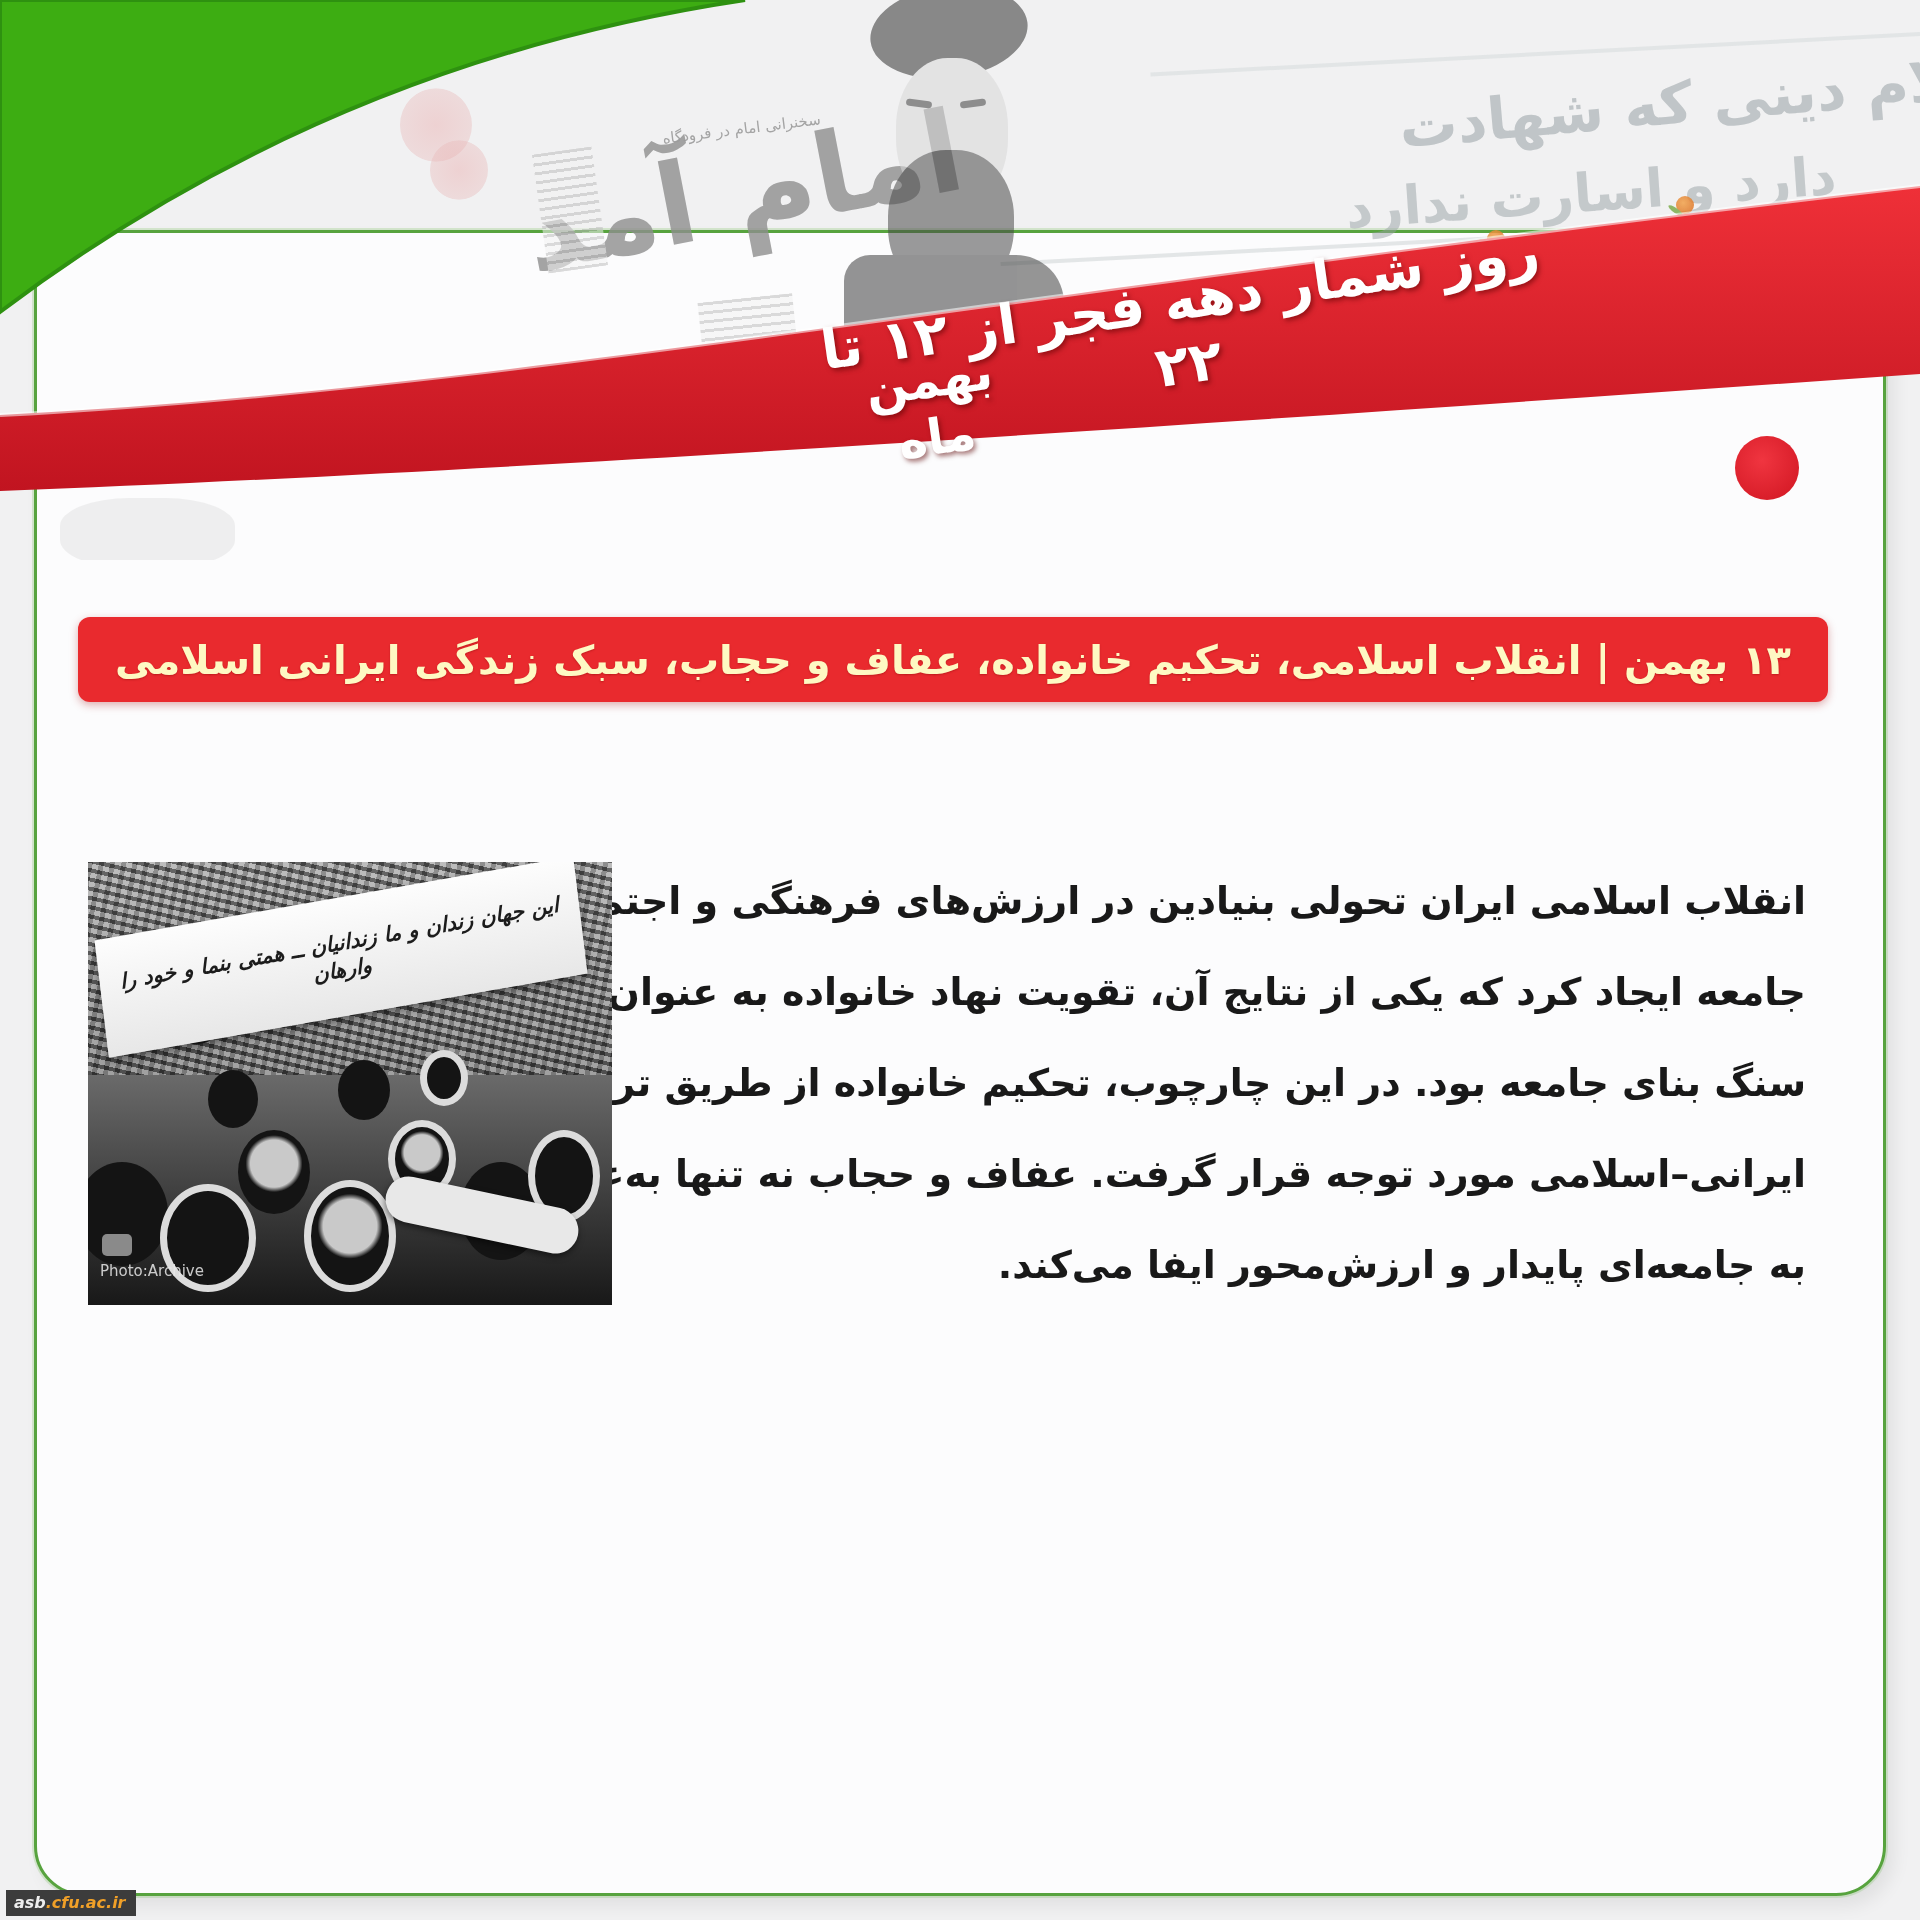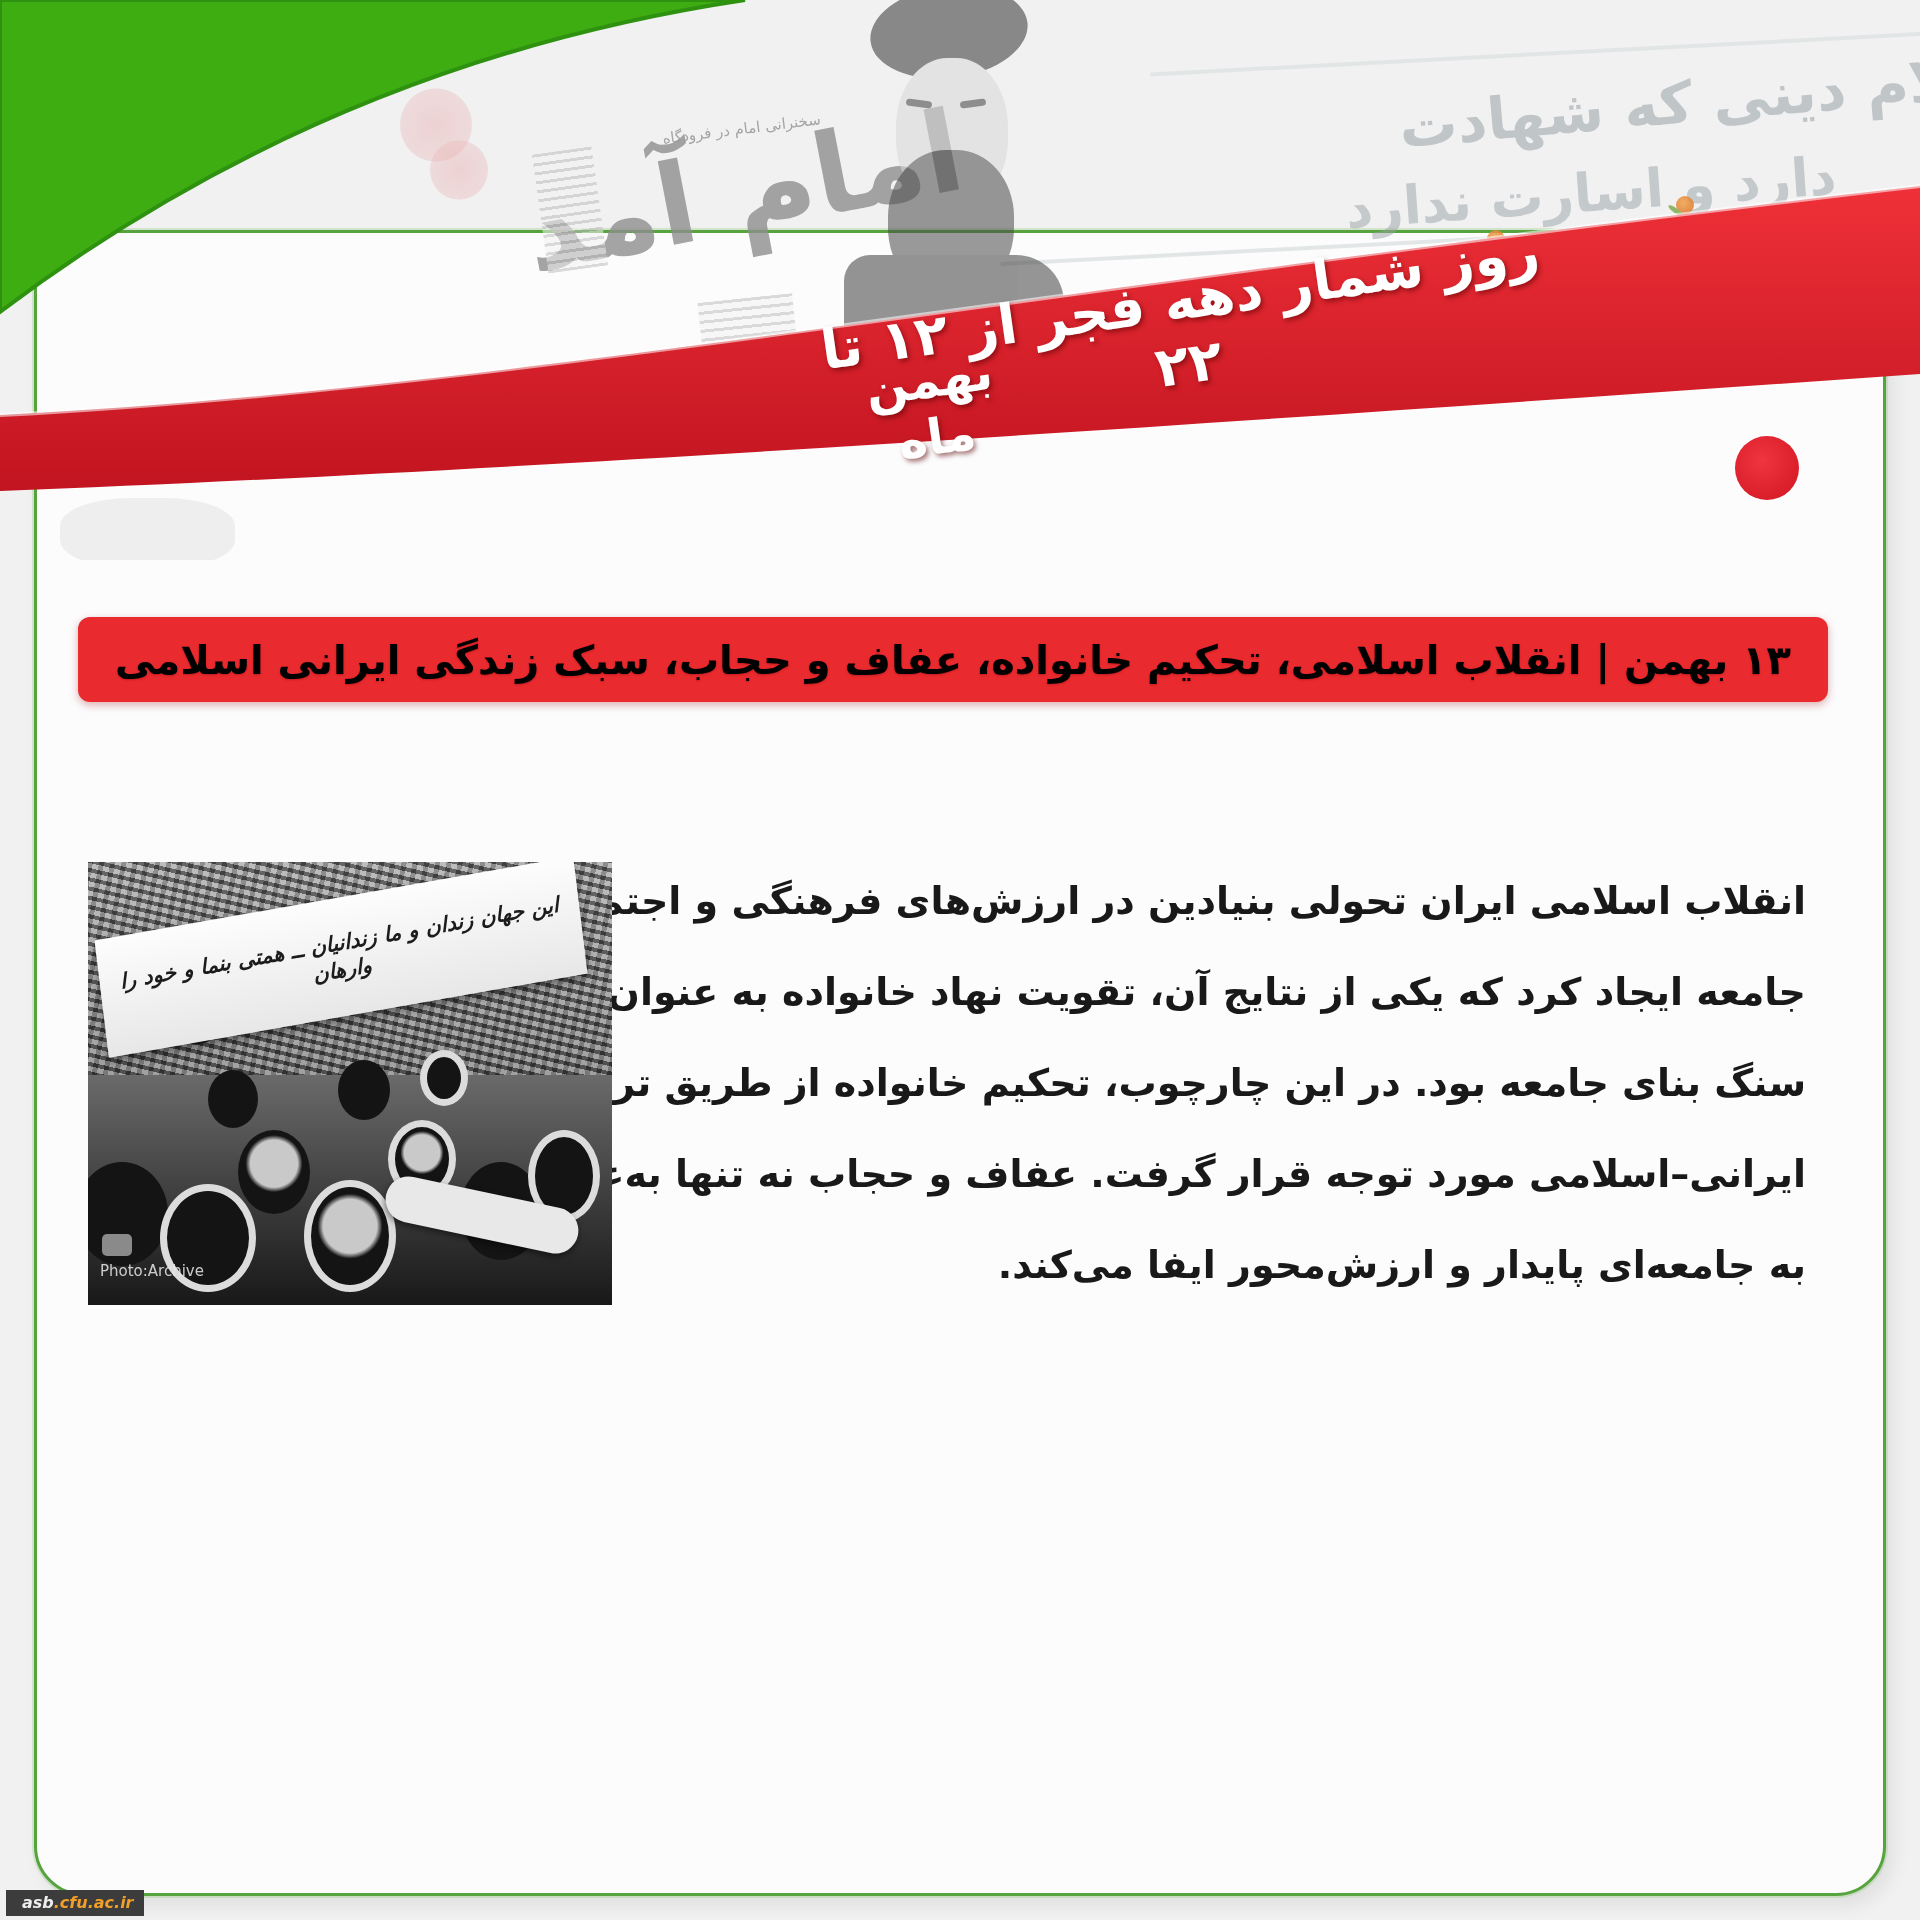--- a/index.html
+++ b/index.html
@@ -55,21 +55,21 @@
   .ribbon-t2{position:absolute;left:828px;top:352px;width:210px;text-align:center;
        transform:rotate(-8deg);direction:rtl;color:#fff;font-size:49px;font-weight:bold;
        text-shadow:2px 3px 5px rgba(90,0,0,.55);}
   
   .dot{position:absolute;left:1735px;top:436px;width:64px;height:64px;border-radius:50%;
        background:radial-gradient(circle at 42% 38%,#f03540,#d01521);z-index:6;}
   
   .titlebar{position:absolute;left:78px;top:617px;width:1750px;height:85px;z-index:6;
        background:#e92a2e;border-radius:12px;display:flex;align-items:center;justify-content:center;
        box-shadow:0 3px 8px rgba(170,25,25,.35);}
-  .titlebar span{direction:rtl;color:#000000;font-size:40px;font-weight:bold;white-space:nowrap;
+  .titlebar span{direction:rtl;color:#fef9c3;font-size:40px;font-weight:bold;white-space:nowrap;
        text-shadow:0 1px 2px rgba(120,0,0,.35);}
   
   .body-lines{position:absolute;left:86px;top:856px;width:1720px;z-index:4;}
   .bline{height:91px;line-height:91px;direction:rtl;text-align:right;white-space:nowrap;
        font-size:38px;font-weight:bold;color:#191919;}
   
   .photo{position:absolute;left:88px;top:862px;width:524px;height:443px;overflow:hidden;z-index:5;
        background:linear-gradient(180deg,#a9a9a9,#6f6f6f 45%,#3a3a3a 78%,#181818);}
   .crowd-far{position:absolute;left:0;top:0;right:0;height:48%;
        background:repeating-linear-gradient(13deg,rgba(20,20,20,.5) 0 4px,rgba(200,200,200,.35) 4px 9px),
@@ -86,21 +86,21 @@
   .hd{position:absolute;border-radius:50%;background:#141414;}
   .hd.scarf{border:7px solid #dcdcdc;box-sizing:border-box;}
   .hd.face{background:radial-gradient(circle at 50% 40%,#c9c9c9 0 38%,#141414 46%);}
   .fist{position:absolute;width:26px;height:42px;background:#1e1e1e;border-radius:8px;}
   .cloth{position:absolute;left:296px;top:330px;width:196px;height:46px;background:#e8e8e8;
        border-radius:24px;transform:rotate(12deg);box-shadow:0 3px 6px rgba(0,0,0,.5);}
   .ph-logo{position:absolute;left:14px;top:372px;width:30px;height:22px;
        background:rgba(255,255,255,.5);border-radius:5px;}
   .ph-wm{position:absolute;left:12px;top:400px;color:#e9e9e9;font-size:15px;opacity:.85;}
   
-  .wm{position:absolute;left:6px;top:1890px;background:#3c3c3c;padding:3px 10px 4px 16px;z-index:7;
+  .wm{position:absolute;left:6px;top:1890px;background:#3c3c3c;padding:3px 10px 4px 8px;z-index:7;
        font-style:italic;font-weight:bold;font-size:16px;white-space:nowrap;}
   .wm .a{color:#ededed;} .wm .b{color:#f0a028;}
 </style>
 </head>
 <body>
 
 <div class="page">
 
   <div class="card"></div>
 

